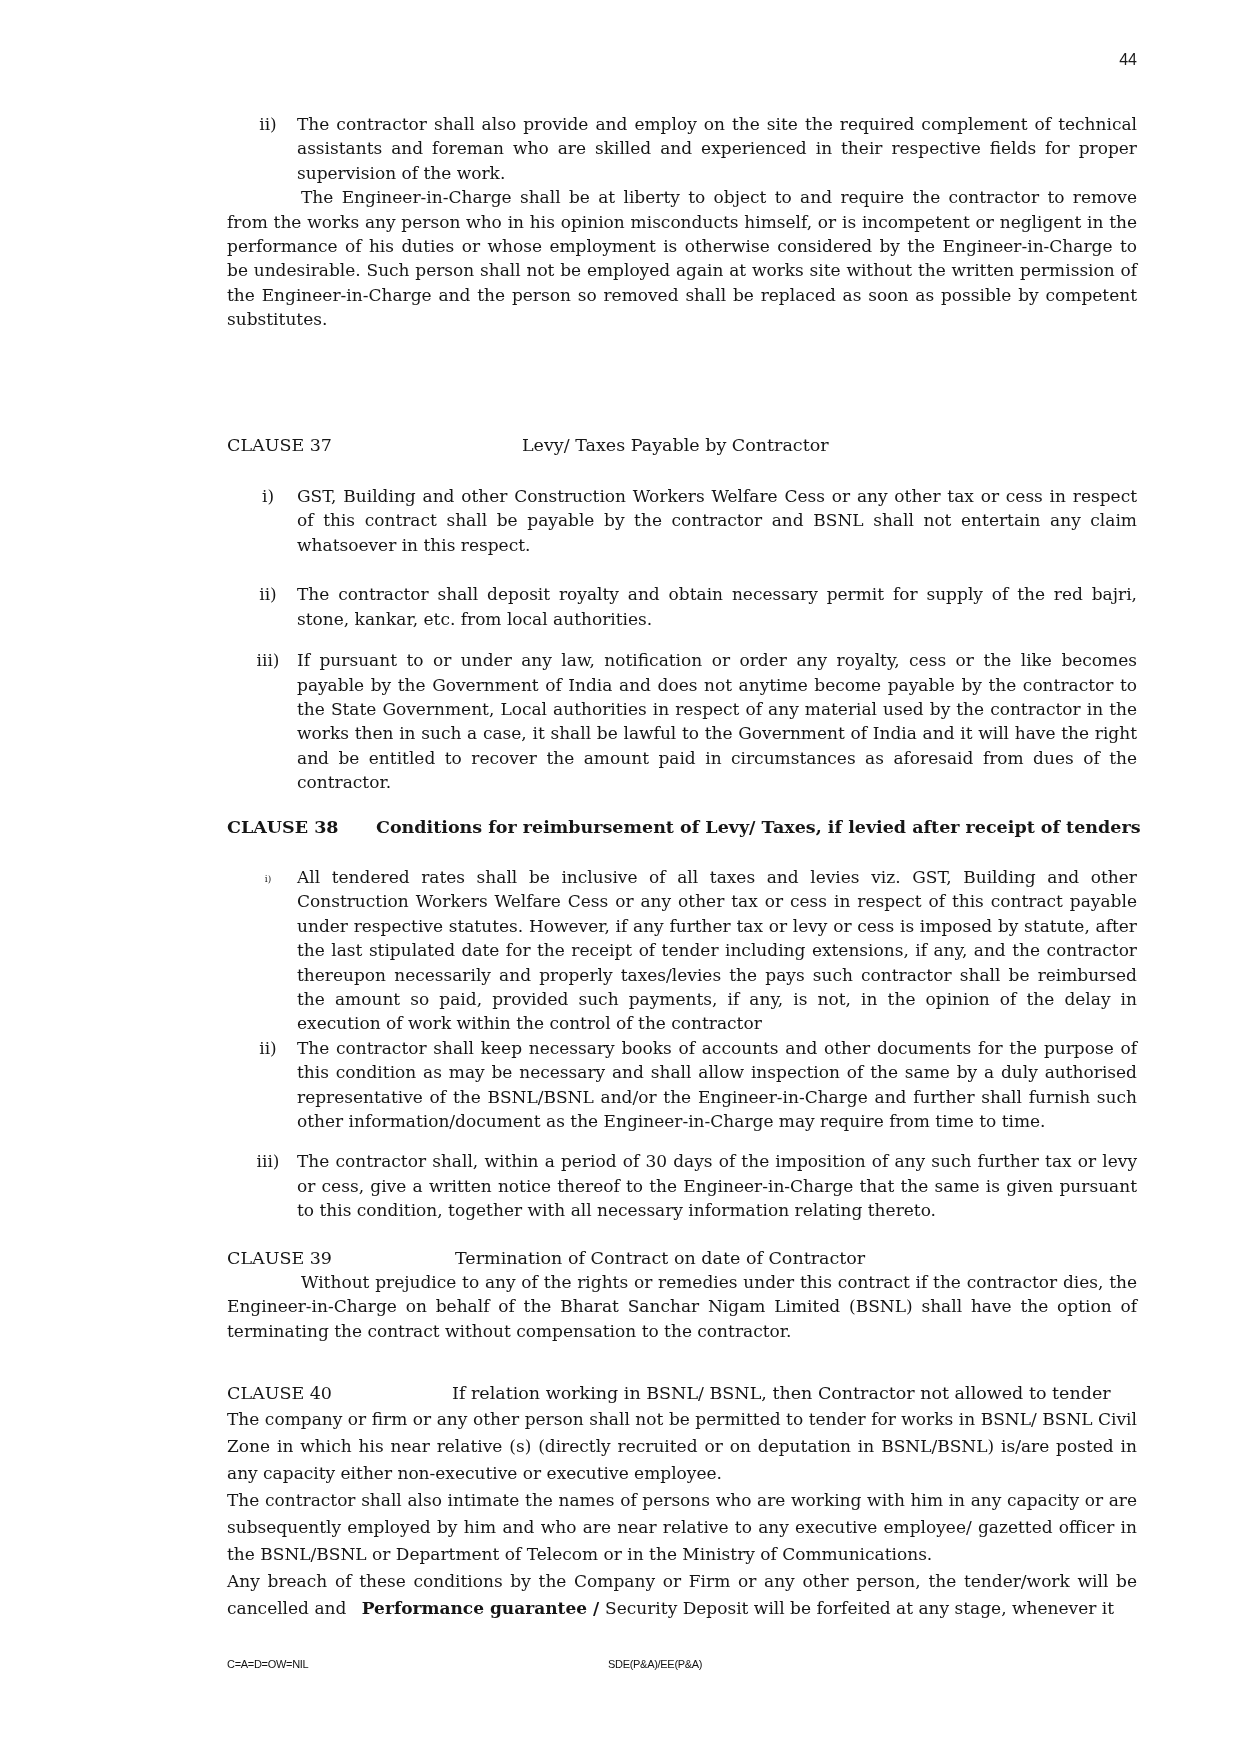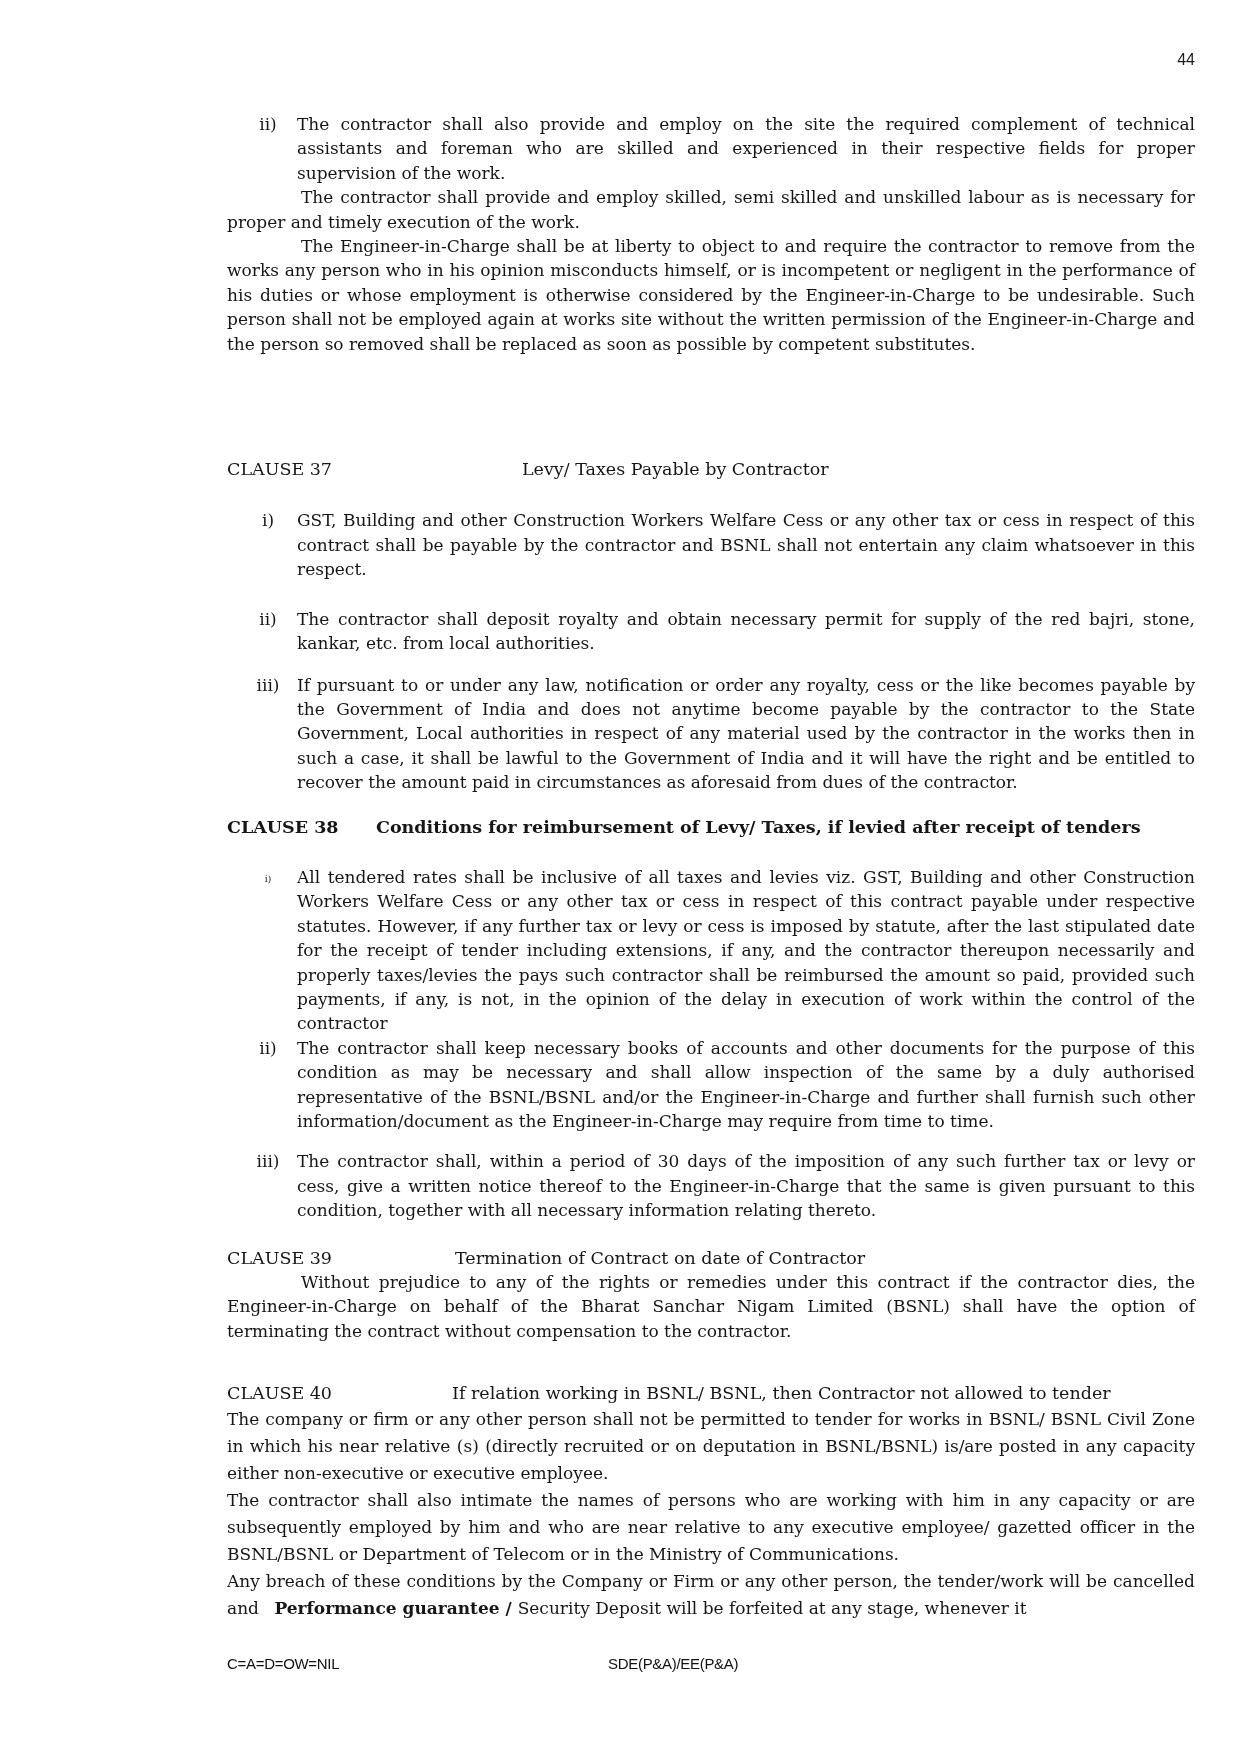--- a/index.html
+++ b/index.html
@@ -3,21 +3,21 @@
 <meta charset="utf-8">
 <style>
   html,body{margin:0;padding:0;background:#e8e8e8;}
   .page{
     position:relative;
     width:1241px;
     height:1754px;
     margin:0 auto;
     background:#ffffff;
     box-sizing:border-box;
-    padding:50px 46px 0 227px;
+    padding:50px 104px 0 227px;
     font-family:"DejaVu Serif", serif;
     font-size:17px;
     line-height:24.4px;
     color:#161616;
   }
   .page-number{
     text-align:right;
     font-family:"Liberation Sans", sans-serif;
     font-size:16px;
     line-height:20px;
@@ -72,21 +72,21 @@
   .m-c39-para{ margin-top:26px; }
   .m-c40-head{ margin-top:38px; }
   .m-c40-p1{ margin-top:24px; }
   .m-c40-p2{ margin-top:22px; }
   .m-c40-p3{ margin-top:24px; }
   .c40-body{ line-height:27px; }
 
   .footer{
     margin-top:30px;
     font-family:"Liberation Sans", sans-serif;
-    font-size:15px;
+    font-size:11px;
     letter-spacing:-0.3px;
     color:#111;
   }
   .footer .footer-left{
     display:inline-block;
     width:381px;
   }
   strong{ font-weight:bold;margin-left:10px; }
 </style>
 </head>
@@ -94,21 +94,20 @@
 
 <div class="page">
 
   <div class="page-number">44</div>
 
   <div class="list-item m-intro-item">
     <span class="marker">ii)</span>
     <div class="li-text">The contractor shall also provide and employ on the site the required complement of technical assistants and foreman who are skilled and experienced in their respective fields for proper supervision of the work.</div>
   </div>
 
-  <p class="para indent-first m-para-labour">The contractor shall provide and employ skilled, semi skilled and unskilled labour as is necessary for proper and timely execution of the work.</p>
 
   <p class="para indent-first m-para-engineer">The Engineer-in-Charge shall be at liberty to object to and require the contractor to remove from the works any person who in his opinion misconducts himself, or is incompetent or negligent in the performance of his duties or whose employment is otherwise considered by the Engineer-in-Charge to be undesirable. Such person shall not be employed again at works site without the written permission of the Engineer-in-Charge and the person so removed shall be replaced as soon as possible by competent substitutes.</p>
 
   <div class="clause-heading c37 m-c37-head">
     <span class="clause-label">CLAUSE 37</span><span class="clause-title">Levy/ Taxes Payable by Contractor</span>
   </div>
 
   <div class="list-item m-c37-i">
     <span class="marker">i)</span>
     <div class="li-text">GST, Building and other Construction Workers Welfare  Cess or any other tax or cess in respect of this contract shall be payable by the contractor and BSNL shall not entertain any claim whatsoever in this respect.</div>

